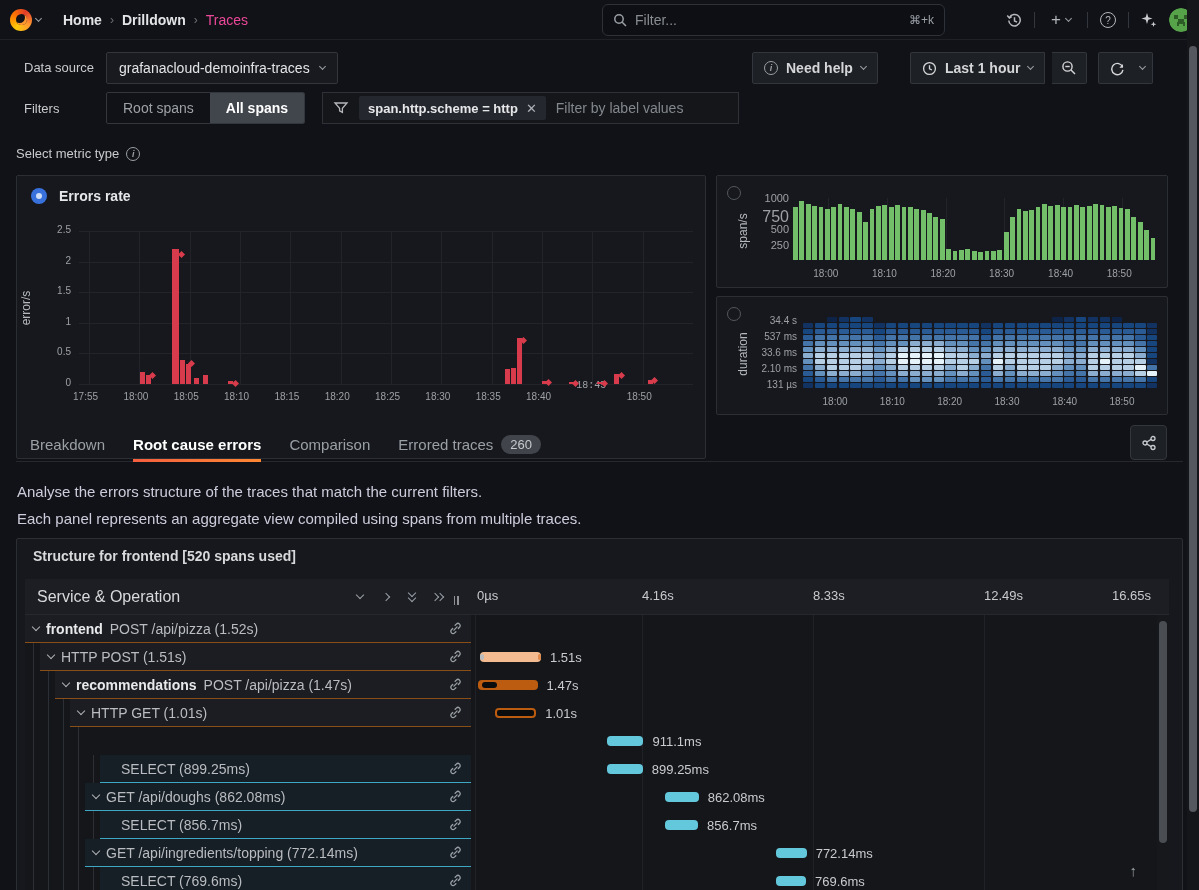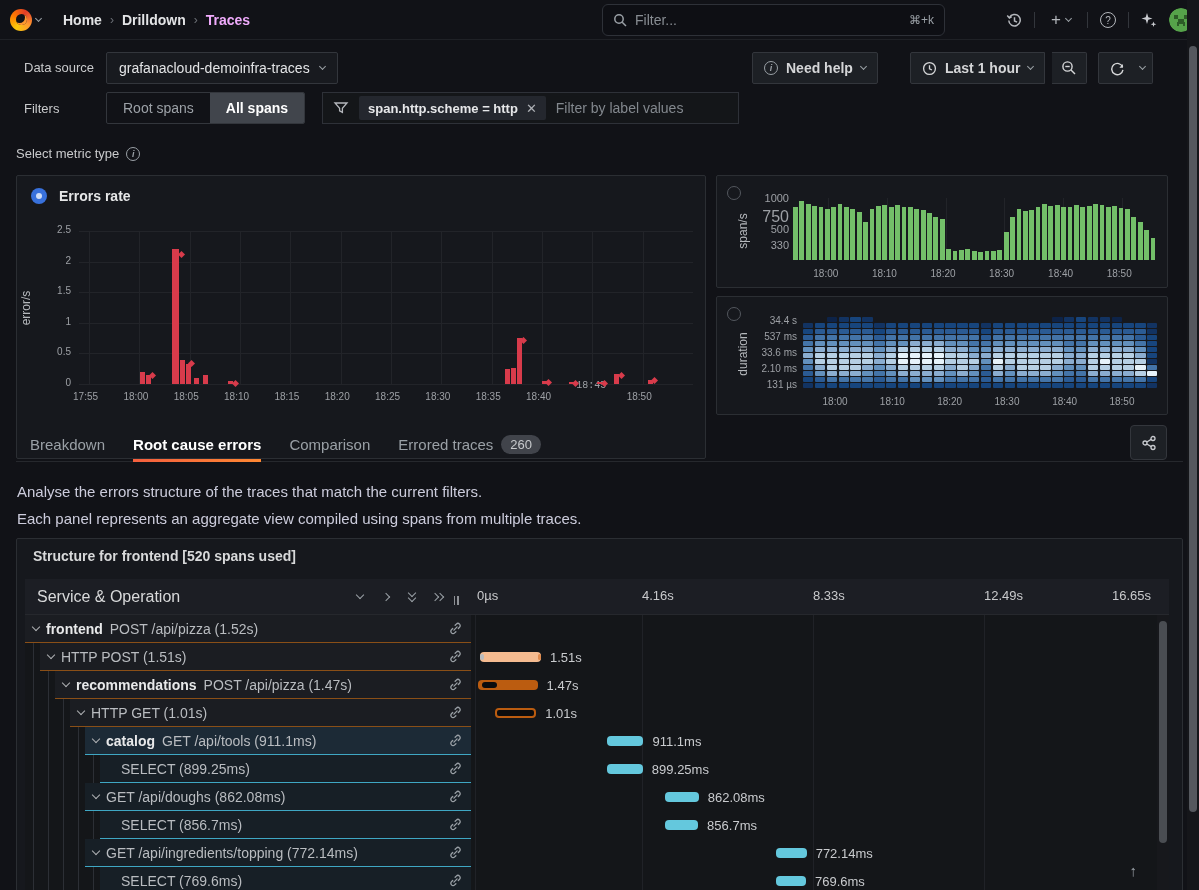--- a/index.html
+++ b/index.html
@@ -10,21 +10,21 @@
   
   .topbar { position:absolute; top:0; left:0; width:1199px; height:40px; background:#111217;
             border-bottom:1px solid #1f2126; display:flex; align-items:center; padding:0 10px; }
   .logo-btn { display:flex; align-items:center; gap:4px; cursor:pointer; }
   .glogo { width:22px; height:22px; border-radius:50%;
            background: conic-gradient(from 210deg, #fbca0a, #ff7a00, #e23d28, #ff9830, #fbca0a); position:relative; }
   .glogo::after { content:""; position:absolute; left:6px; top:5px; width:11px; height:11px; border-radius:50%;
            background:#111217; box-shadow: inset -2px -2px 0 #ff9830; }
   .crumb { display:flex; align-items:center; gap:8px; margin-left:22px; font-size:14px; }
   .crumb .c-item { font-weight:bold; color:#e3e4e6; cursor:pointer; }
-  .crumb .c-last { color:#f0abfc; font-weight:bold; }
+  .crumb .c-last { color:#ec4899; font-weight:normal; }
   .crumb .c-sep { color:#6b6f75; font-size:12px; }
   .searchbox { position:absolute; left:602px; top:4px; width:343px; height:32px; background:#0e0f14;
                border:1px solid #2e3138; border-radius:6px; display:flex; align-items:center; padding:0 10px; gap:8px; cursor:text; }
   .searchbox .ph { color:#888d93; font-size:14px; flex:1; }
   .kbd { color:#9aa0a6; font-size:12px; }
   .top-icons { position:absolute; right:6px; top:0; height:40px; display:flex; align-items:center; gap:6px; }
   .icon-btn { width:28px; height:28px; display:flex; align-items:center; justify-content:center; color:#b4b7bc; cursor:pointer; }
   .vdiv { width:1px; height:16px; background:#33363c; }
   .avatar { width:24px; height:24px; border-radius:50%; overflow:hidden; cursor:pointer; }
   .cv { display:inline-block; width:6px; height:6px; border-right:1.5px solid #9aa0a6; border-bottom:1.5px solid #9aa0a6;
@@ -305,21 +305,21 @@
       <div class="err-dot" style="left: 585.41px; top: 204.776px; background: rgb(216, 59, 75);"></div>
       <div class="err-dot" style="left: 601.515px; top: 196.82px; background: rgb(216, 59, 75);"></div>
       <div class="err-dot" style="left: 634.731px; top: 202.328px; background: rgb(216, 59, 75);"></div>
     </div>
 </div>
 
 <div class="panel" style="left:716px; top:175px; width:452px; height:113px;">
   <span class="radio-off" style="position:absolute; left:10px; top:10px;"></span>
   <div id="spans-chart" style="position:absolute; left:0; top:0; width:452px; height:113px;">
       <span class="ylab" style="left: 8px; top: 48px;">span/s</span>
-      <span class="tick" style="left: 30px; width: 42px; top: 62.5px; text-align: right; font-size: 11px;">330</span>
+      <span class="tick" style="left: 30px; width: 42px; top: 62.5px; text-align: right; font-size: 11px;">250</span>
       <span class="tick" style="left: 30px; width: 42px; top: 47px; text-align: right; font-size: 11px;">500</span>
       <span class="tick" style="left: 30px; width: 42px; top: 31.5px; text-align: right; font-size: 16px;">750</span>
       <span class="tick" style="left: 30px; width: 42px; top: 16px; text-align: right; font-size: 11px;">1000</span>
       <div class="gridv" style="left: 111.308px; top: 22px; height: 62px;"></div>
       <span class="tick" style="left: 96.308px; top: 92px;">18:00</span>
       <div class="gridv" style="left: 169.912px; top: 22px; height: 62px;"></div>
       <span class="tick" style="left: 154.912px; top: 92px;">18:10</span>
       <div class="gridv" style="left: 228.516px; top: 22px; height: 62px;"></div>
       <span class="tick" style="left: 213.516px; top: 92px;">18:20</span>
       <div class="gridv" style="left: 287.12px; top: 22px; height: 62px;"></div>
@@ -912,35 +912,20 @@
             <div class="bar" style="left: 23.98px; width: 41.292px; background: rgb(11, 12, 14); border: 2px solid rgb(187, 92, 16);"></div>
             <span class="bar-val" style="left: 74.272px;">1.01s</span>
           </div>
         </div>
         <div class="trow cyan hl">
           <div class="tname">
             <span class="guide" style="left: 8px;"></span>
             <span class="guide" style="left: 23px;"></span>
             <span class="guide" style="left: 38px;"></span>
             <span class="guide" style="left: 53px;"></span>
-            <div class="cellbox" style="margin-left: 60px;">
-              <span class="cv" style="border-color: rgb(174, 176, 179);"></span>
-              <span class="svc">catalog</span>
-              <span class="op">GET /api/tools (911.1ms)</span>
-              <span class="spacer"></span>
-              <span style="flex: 0 0 auto; display: flex;">
-                <svg width="15" height="15" viewBox="0 0 16 16">
-                  <g fill="none" stroke="#9aa0a6" stroke-width="1.4" stroke-linecap="round">
-                    <path d="M6.3 9.7 L9.7 6.3"></path>
-                    <path d="M7.6 4.6 l1.3-1.3 a2.4 2.4 0 0 1 3.4 3.4 L11 8"></path>
-                    <path d="M8.4 11.4 l-1.3 1.3 a2.4 2.4 0 0 1 -3.4-3.4 L5 8"></path>
-                  </g>
-                </svg>
-              </span>
-            </div>
           </div>
           <div class="ttrack">
             <div class="bar" style="left: 135.868px; width: 36.63px; background: rgb(100, 200, 221);"></div>
             <span class="bar-val" style="left: 181.498px;">911.1ms</span>
           </div>
         </div>
         <div class="trow cyan">
           <div class="tname">
             <span class="guide" style="left: 8px;"></span>
             <span class="guide" style="left: 23px;"></span>

